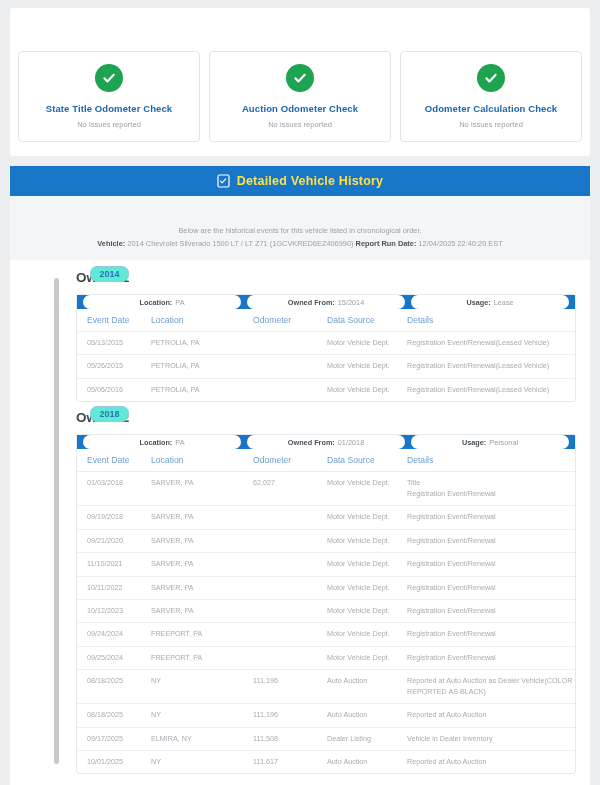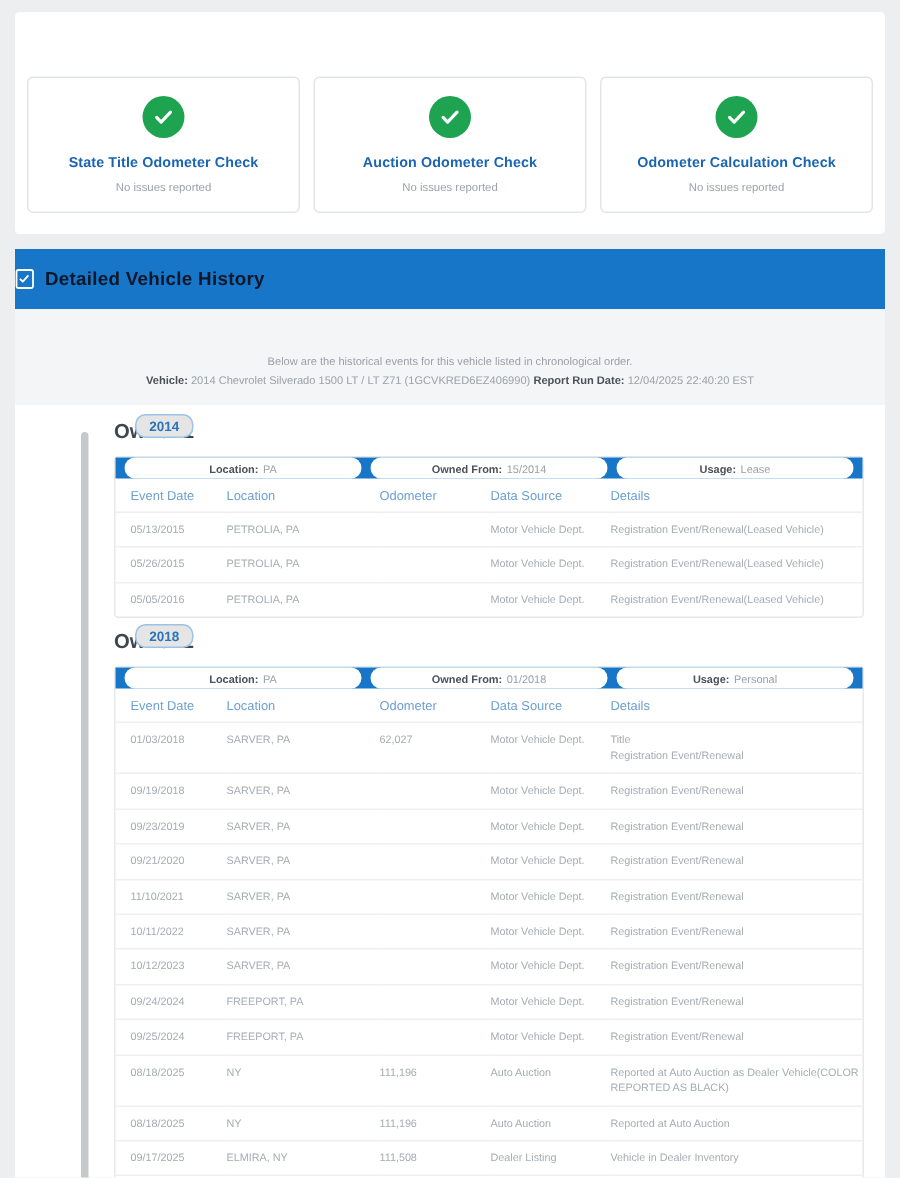--- a/index.html
+++ b/index.html
@@ -63,25 +63,25 @@
 
   
   .panel {
     margin: 10px 10px 0 10px;
     background: #ffffff;
     border-radius: 3px;
     padding-bottom: 10px;
   }
   .panel-banner {
     background: #1876c8;
-    color: #0f172a;
-    height: 40px;
+    color: #fde047;
+    height: 30px;
     display: flex;
     align-items: center;
-    justify-content: flex-start;
+    justify-content: center;
     gap: 7px;
     font-size: 12.5px;
     font-weight: bold;
     letter-spacing: .2px;
   }
   .panel-banner svg { display: block; }
   .panel-intro {
     text-align: center;
     padding: 30px 10px 12px 10px;
     background: #f4f5f6;
@@ -110,21 +110,21 @@
     bottom: 14px;
     width: 5px;
     background: #c6c9cc;
     border-radius: 3px;
   }
   .year-badge {
     position: absolute;
     left: 22px;
     width: 39px;
     height: 16px;
-    background: #e5e5e5;
+    background: #5eead4;
     border: 1.4px solid #9cc3e6;
     border-radius: 7px;
     color: #2b74b8;
     font-size: 9px;
     font-weight: bold;
     display: flex;
     align-items: center;
     justify-content: center;
     z-index: 3;
   }
@@ -346,27 +346,20 @@
 Registration Event/Renewal</td>
                   </tr>
                   <tr>
                     <td class="c-date">09/19/2018</td>
                     <td class="c-loc">SARVER, PA</td>
                     <td class="c-odo"></td>
                     <td class="c-src">Motor Vehicle Dept.</td>
                     <td class="c-det" style="white-space:pre-line">Registration Event/Renewal</td>
                   </tr>
                   <tr>
-                    <td class="c-date">09/23/2019</td>
-                    <td class="c-loc">SARVER, PA</td>
-                    <td class="c-odo"></td>
-                    <td class="c-src">Motor Vehicle Dept.</td>
-                    <td class="c-det" style="white-space:pre-line">Registration Event/Renewal</td>
-                  </tr>
-                  <tr>
                     <td class="c-date">09/21/2020</td>
                     <td class="c-loc">SARVER, PA</td>
                     <td class="c-odo"></td>
                     <td class="c-src">Motor Vehicle Dept.</td>
                     <td class="c-det" style="white-space:pre-line">Registration Event/Renewal</td>
                   </tr>
                   <tr>
                     <td class="c-date">11/10/2021</td>
                     <td class="c-loc">SARVER, PA</td>
                     <td class="c-odo"></td>

